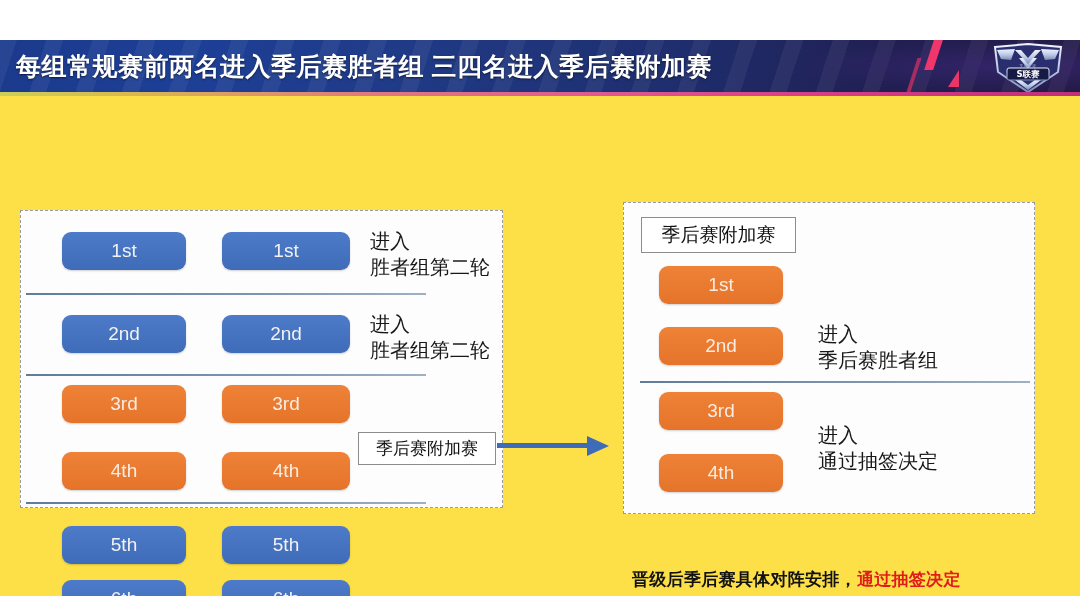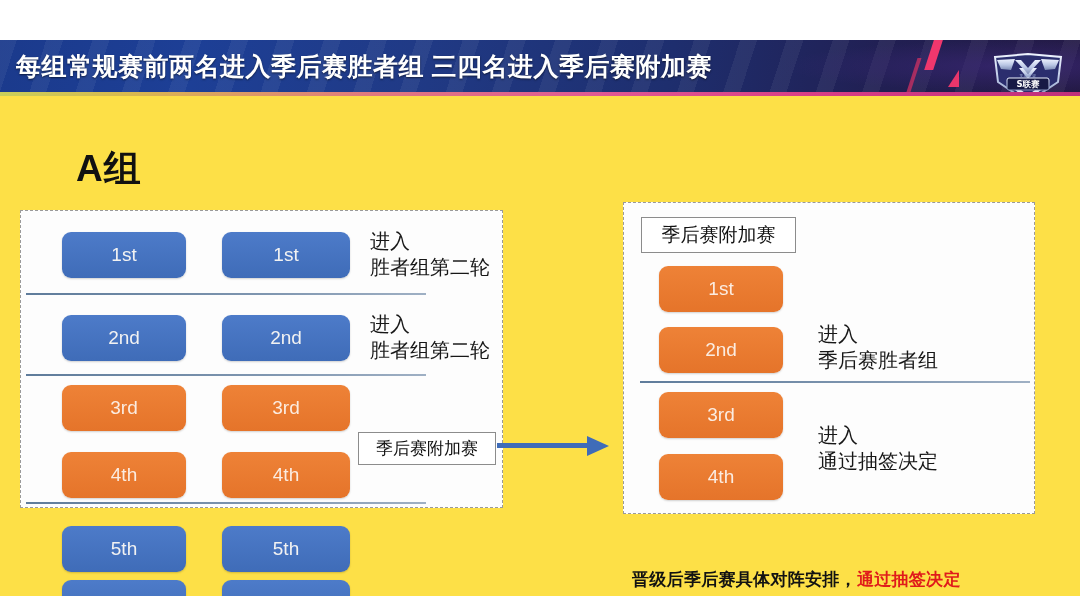--- a/index.html
+++ b/index.html
@@ -46,42 +46,42 @@
   .slash.s1 { left: 930px; top: -6px; width: 9px;  height: 36px; background:#f0376d; }
   .slash.s3 { left: 912px; top: 18px; width: 4px;  height: 34px; background:#c62f62; opacity:.8;}
   .tri {
     position: absolute; width: 0; height: 0;
     border-left: 11px solid transparent; border-right: 0 solid transparent;
     border-bottom: 17px solid #e8366b;
   }
   .tri.t1 { left: 948px; top: 30px; }
   
   .emblem {
-    position: absolute; left: 985px; top: 12px; width: 86px; height: 52px; text-align: right;
+    position: absolute; left: 985px; top: 2px; width: 86px; height: 52px; text-align: right;
   }
   .emblem svg { display:block; }
 
   
   .group-label {
     position: absolute; font-size: 37px; font-weight: bold; color: #111;
     letter-spacing: 1px; white-space: nowrap;
   }
   .group-label.g-a { left: 76px; top: 104px; }
   .group-label.g-b { left: 241px; top: 104px; }
 
   
   .panel {
     position: absolute; border: 1px dashed #9a9a9a; background: #fdfdfd;
   }
   .panel-left  { left: 20px;  top: 170px; width: 483px; height: 298px; }
   .panel-right { left: 623px; top: 162px; width: 412px; height: 312px; }
 
   
   .chip {
-    position: absolute; width: 124px; height: 46px; border-radius: 9px;
+    position: absolute; width: 124px; height: 38px; border-radius: 9px;
     display: flex; align-items: center; justify-content: center;
     font-size: 19px; color: #f2f2f2; font-weight: 400;
     box-shadow: 0 1px 2px rgba(0,0,0,0.18);
   }
   .chip.blue   { background: linear-gradient(180deg,#4d7bc9 0%, #3f6cb8 100%); }
   .chip.orange { background: linear-gradient(180deg,#ee8237 0%, #e5742a 100%); color:#fbece1; }
   .chip.wide   { width: 128px; }
 
   
   .divider {
@@ -163,21 +163,20 @@
         <path d="M30 38 L43 48 L56 38 L50 38 L43 43 L36 38 Z" fill="url(#mg)"></path>
 
         <rect x="22" y="26" width="42" height="12" rx="2" fill="#171a45" stroke="url(#mg)" stroke-width="1"></rect>
         <text x="43" y="35.4" font-family="DejaVu Sans, sans-serif" font-size="8.5" font-weight="bold" fill="#ffffff" text-anchor="middle">S联赛</text>
         <text x="43" y="24.5" font-family="DejaVu Sans, sans-serif" font-size="3.6" fill="#9fb0d8" text-anchor="middle" letter-spacing="0.6">英雄联盟</text>
       </svg>
     </div>
   </div>
   <div class="accent-line"></div>
 
-  <div class="group-label g-a">A组</div>
 
   <div class="panel panel-left"></div>
 
   <div class="chip blue" style="left:62px;  top:192px;">1st</div>
   <div class="chip blue wide" style="left:222px; top:192px;">1st</div>
   <div class="divider" style="left:26px; top:253px; width:400px;"></div>
   <div class="note" style="left:370px; top:188px; width:110px;">
     <span class="l1">进入</span>
     <span class="l2">胜者组第二轮</span>
   </div>

